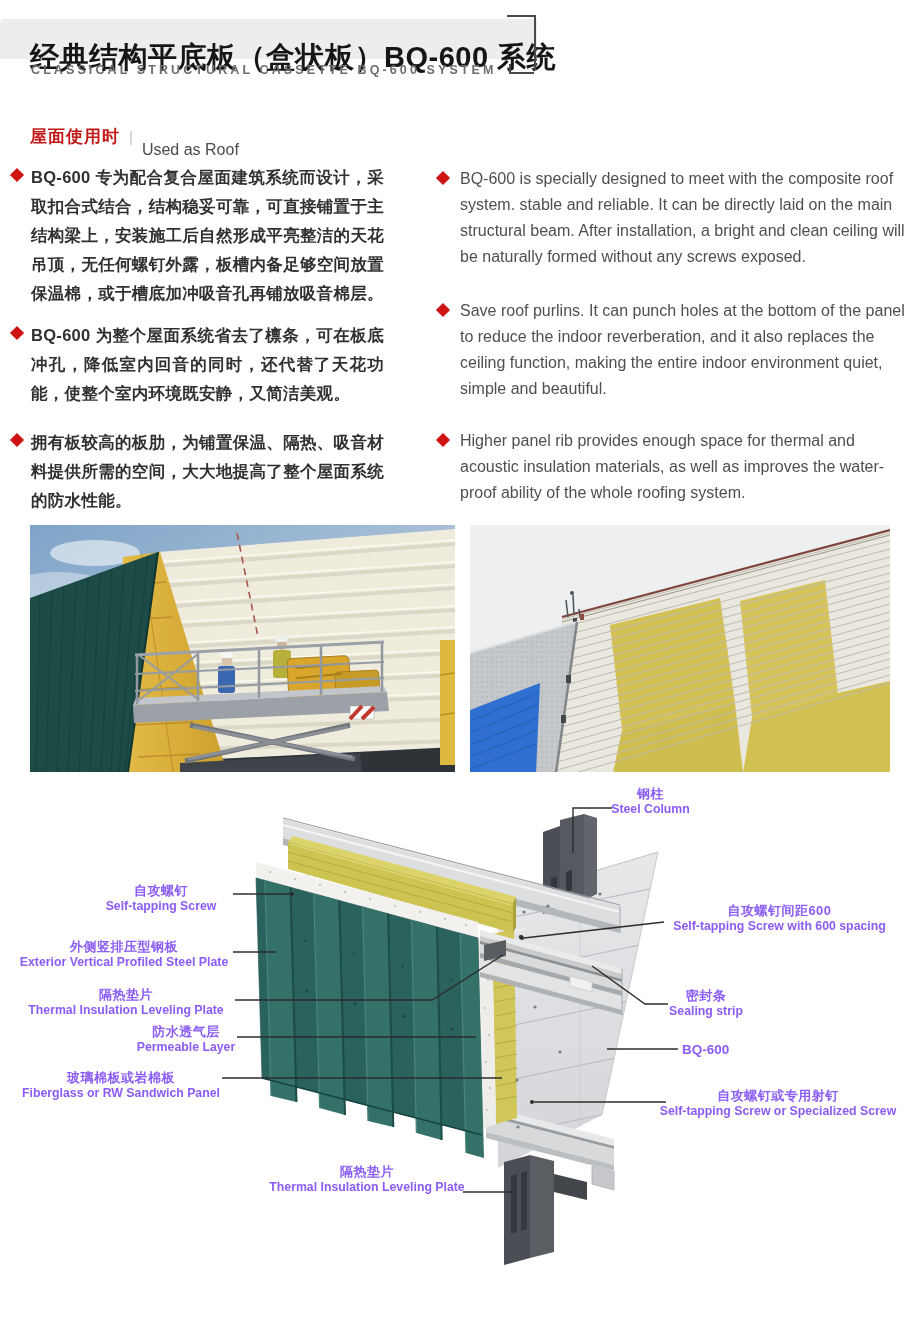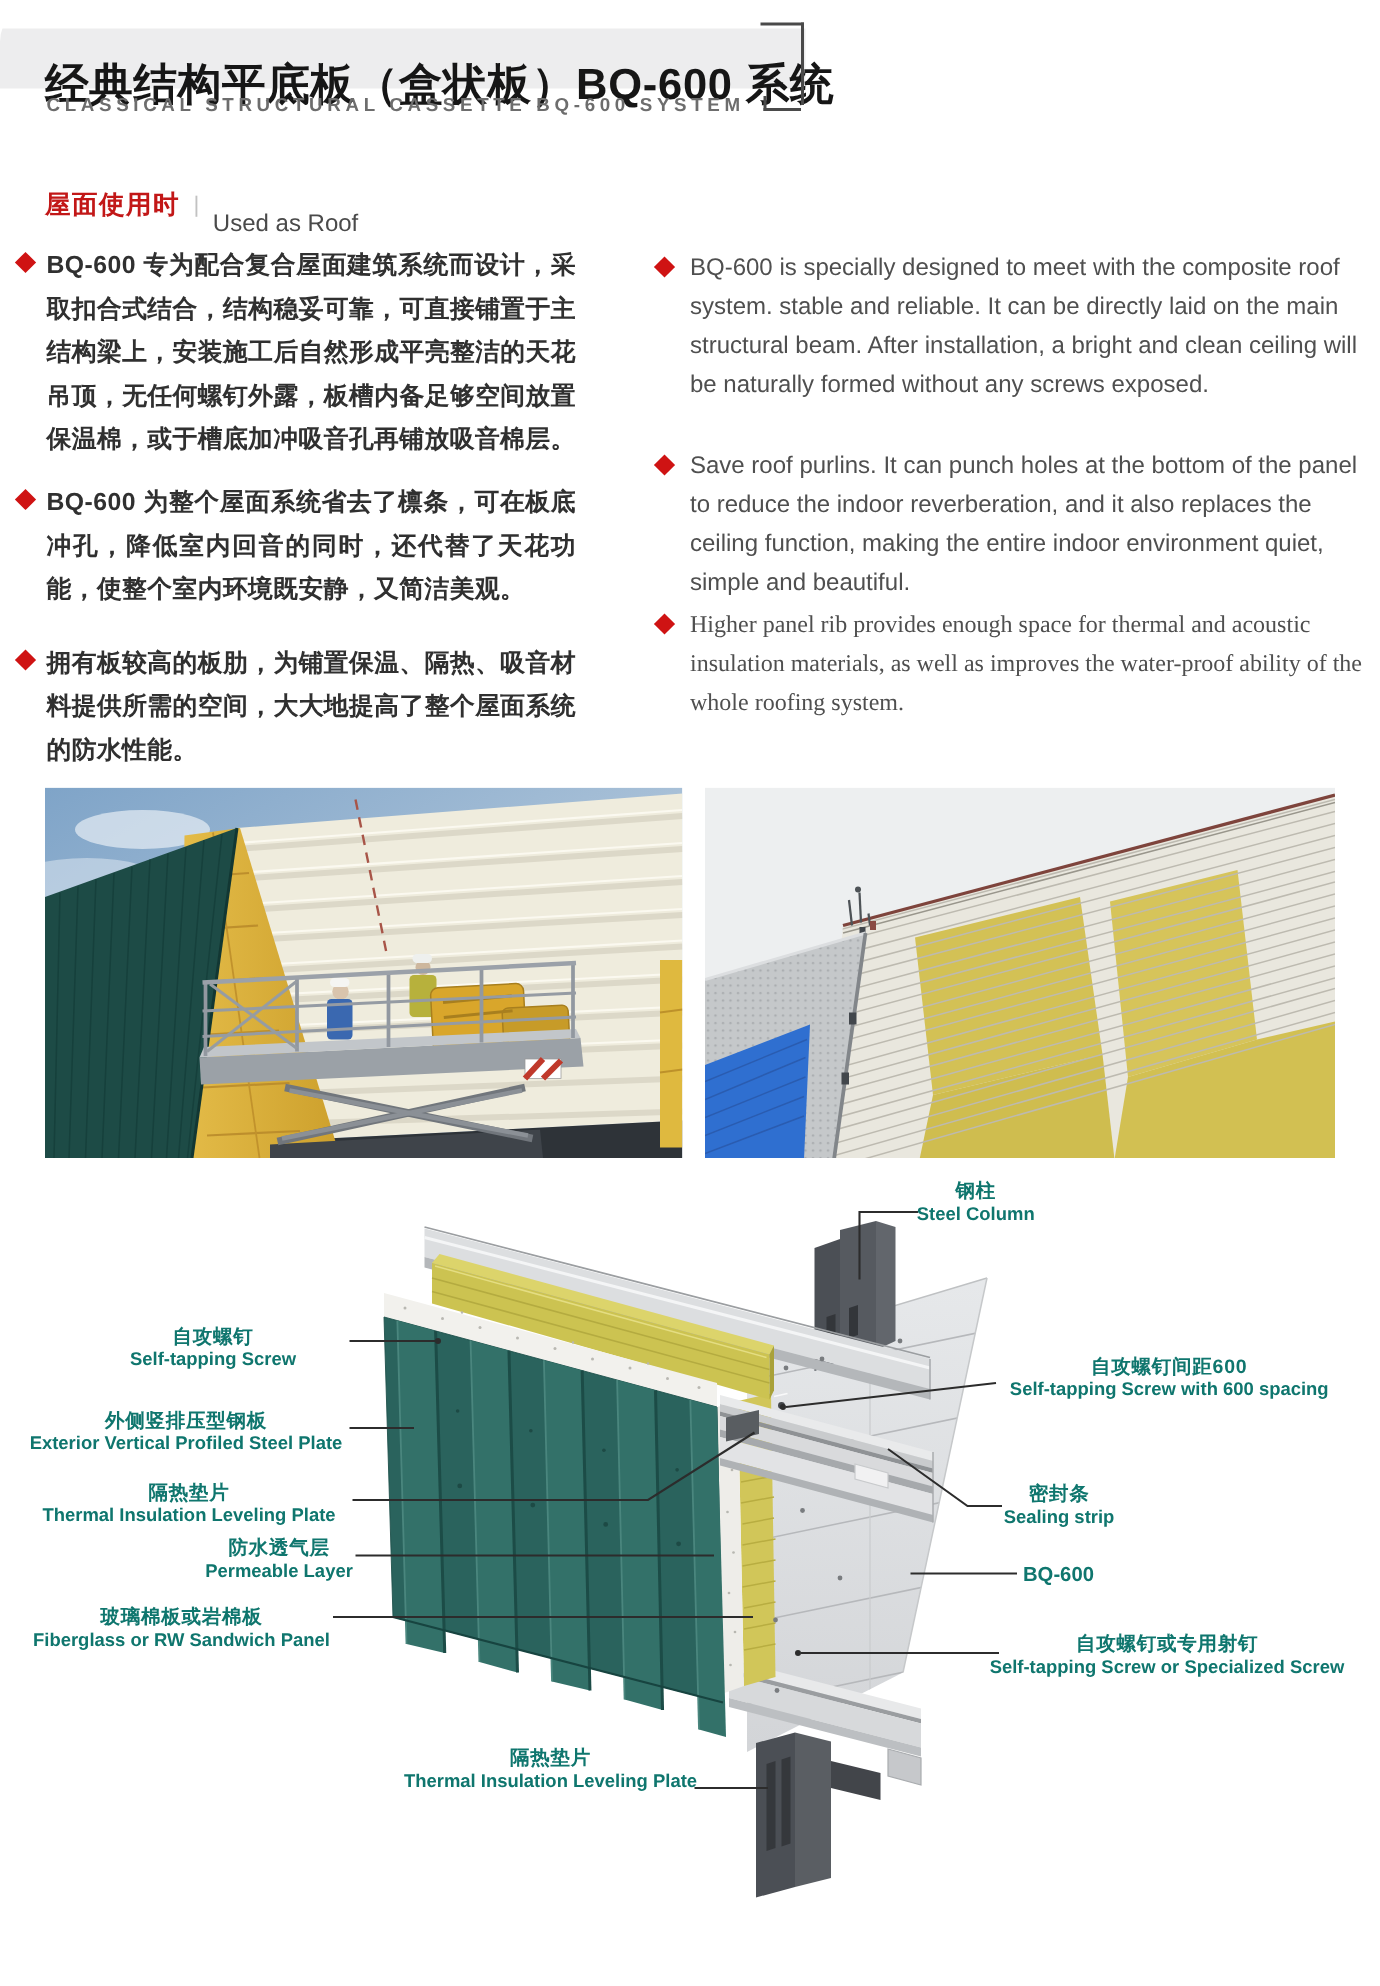--- a/index.html
+++ b/index.html
@@ -32,33 +32,33 @@
     position:absolute;left:0;top:7px;width:10px;height:10px;background:#cf1313;
     transform:rotate(45deg);
   }
   .bullet p{margin:0;}
   .bullet-cn{left:12px;width:372px;padding-left:0;}
   .bullet-cn p{padding-left:19px;font-size:16.5px;line-height:29px;font-weight:600;
     color:#303030;text-align:justify;letter-spacing:.3px;}
   .bullet-en{left:438px;width:477px;}
   .bullet-en p{padding-left:22px;font-size:16px;line-height:26px;font-weight:500;color:#4f4f4f;}
   .b-cn-1{top:163px;} .b-cn-2{top:321px;} .b-cn-3{top:428px;}
-  .b-en-1{top:166px;} .b-en-2{top:298px;} .b-en-3{top:404px;font-family:Liberation Serif, serif;}
+  .b-en-1{top:166px;} .b-en-2{top:298px;} .b-en-3{top:428px;}
   
   .photo{position:absolute;overflow:hidden;}
   .photo svg{display:block;}
   .photo-left{left:30px;top:525px;width:425px;height:247px;}
   .photo-right{left:470px;top:525px;width:420px;height:247px;}
   
   .diagram{position:absolute;left:0;top:780px;width:920px;height:510px;}
   .diagram svg.art{position:absolute;left:0;top:0;}
-  .dlabel{position:absolute;text-align:center;color:#0f766e;}
+  .dlabel{position:absolute;text-align:center;color:#8b5cf6;}
   .dlabel .cn{display:block;font-size:13px;font-weight:bold;line-height:16px;letter-spacing:.5px;}
   .dlabel .en{display:block;font-size:12.3px;font-weight:600;line-height:15px;}
-  .dl-screw{left:67px;top:103px;width:150px;}
+  .dl-screw{left:86px;top:103px;width:150px;}
   .dl-exterior{left:18px;top:159px;width:212px;}
   .dl-leveling-left{left:22px;top:207px;width:208px;}
   .dl-permeable{left:100px;top:244px;width:172px;}
   .dl-fiberglass{left:16px;top:290px;width:210px;}
   .dl-leveling-bottom{left:262px;top:384px;width:210px;}
   .dl-column{left:593px;top:6px;width:115px;}
   .dl-screw600{left:657px;top:123px;width:245px;}
   .dl-sealing{left:651px;top:208px;width:110px;}
   .dl-bq600{left:682px;top:262px;width:90px;text-align:left;}
   .dl-bq600 .en{font-size:13.5px;font-weight:600;}

